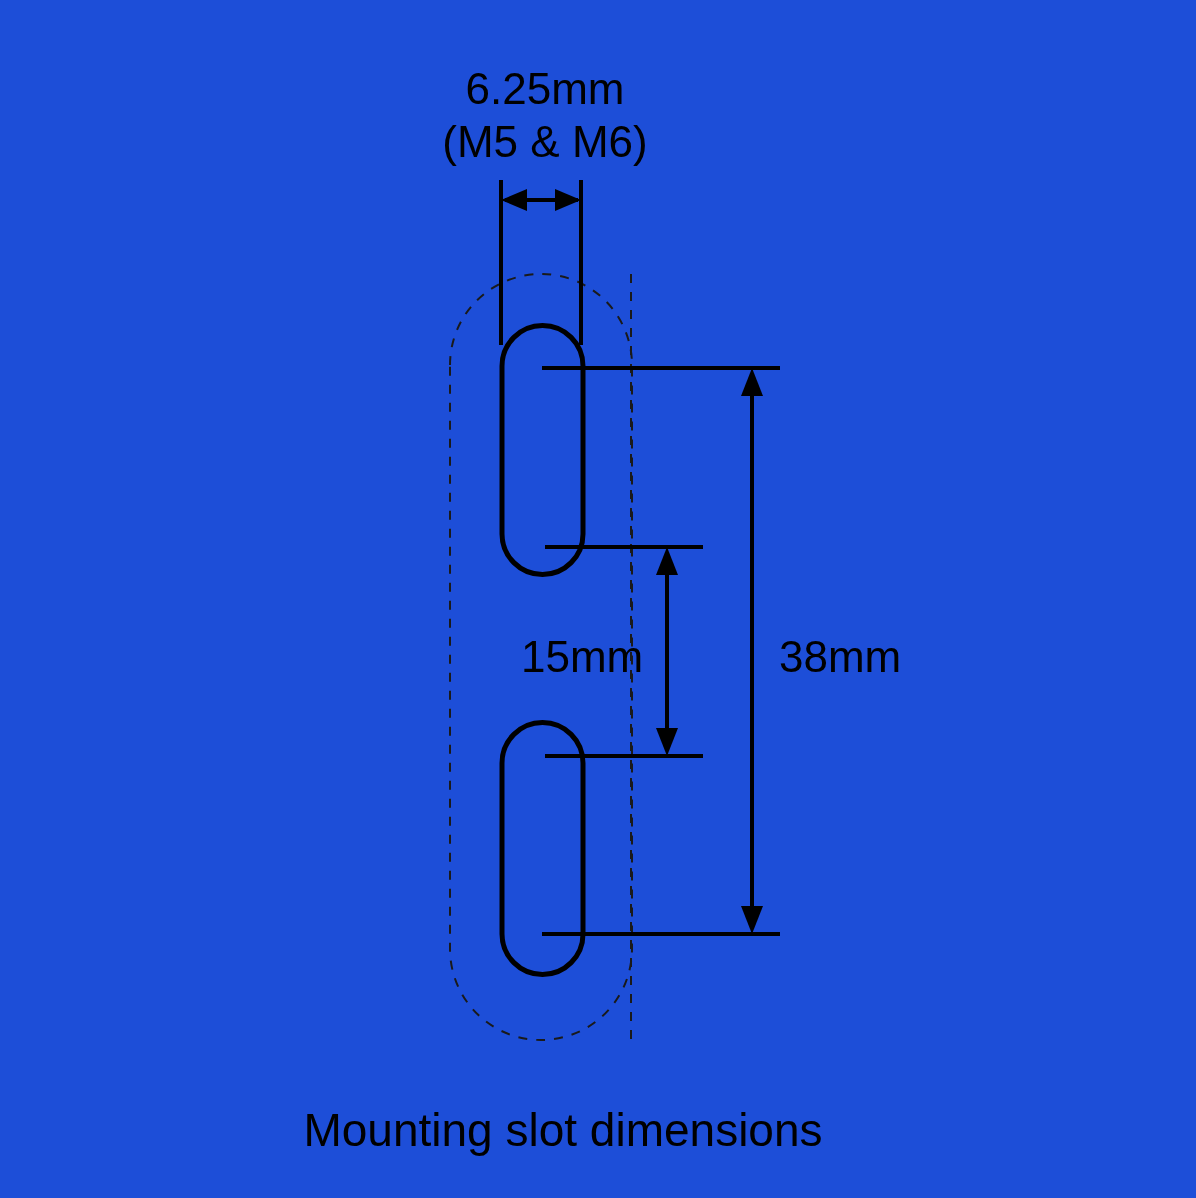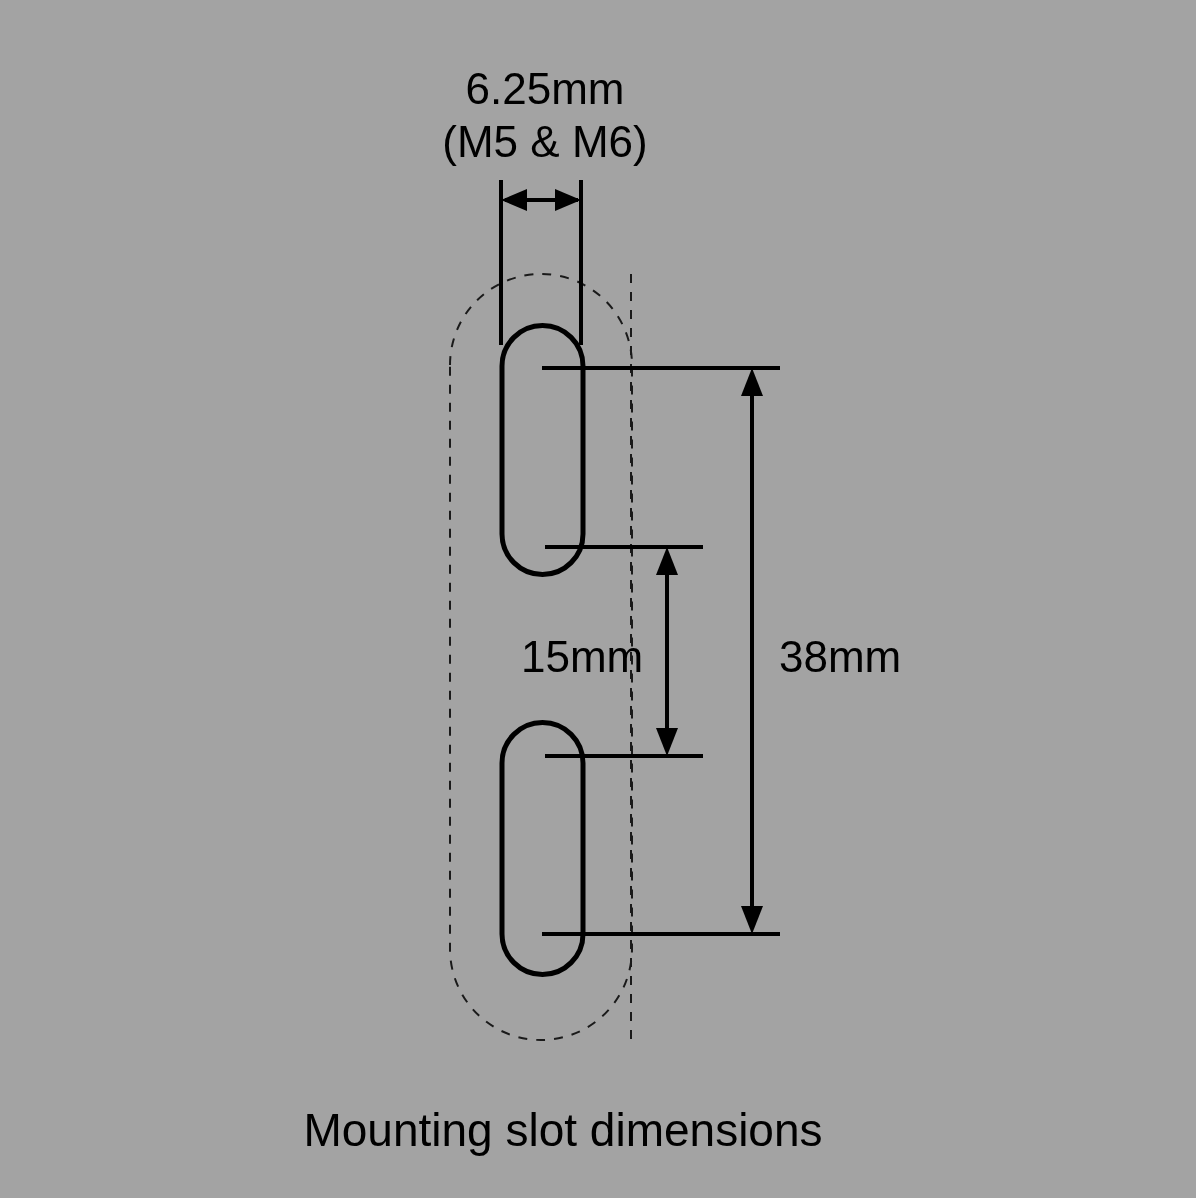--- a/index.html
+++ b/index.html
@@ -12,21 +12,21 @@
     width: 1196px;
     height: 1198px;
     font-family: "Liberation Sans", sans-serif;
     color: #000000;
     overflow: hidden;
   }
   #drawing-root {
     position: relative;
     width: 1196px;
     height: 1198px;
-    background: #a3a3a3;
+    background: #1d4ed8;
   }
   #technical-drawing {
     display: block;
     width: 1196px;
     height: 1198px;
   }
   .dim-text {
     font-family: "Liberation Sans", sans-serif;
     font-weight: 400;
     fill: #000000;

